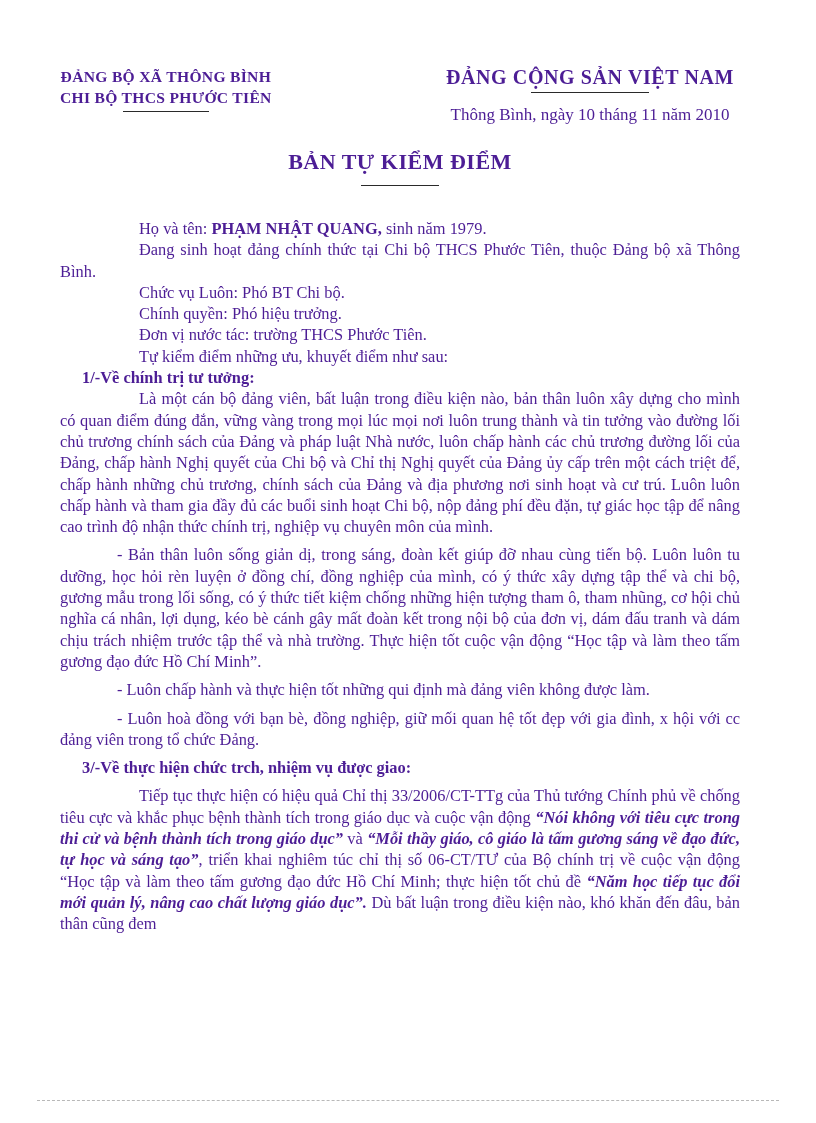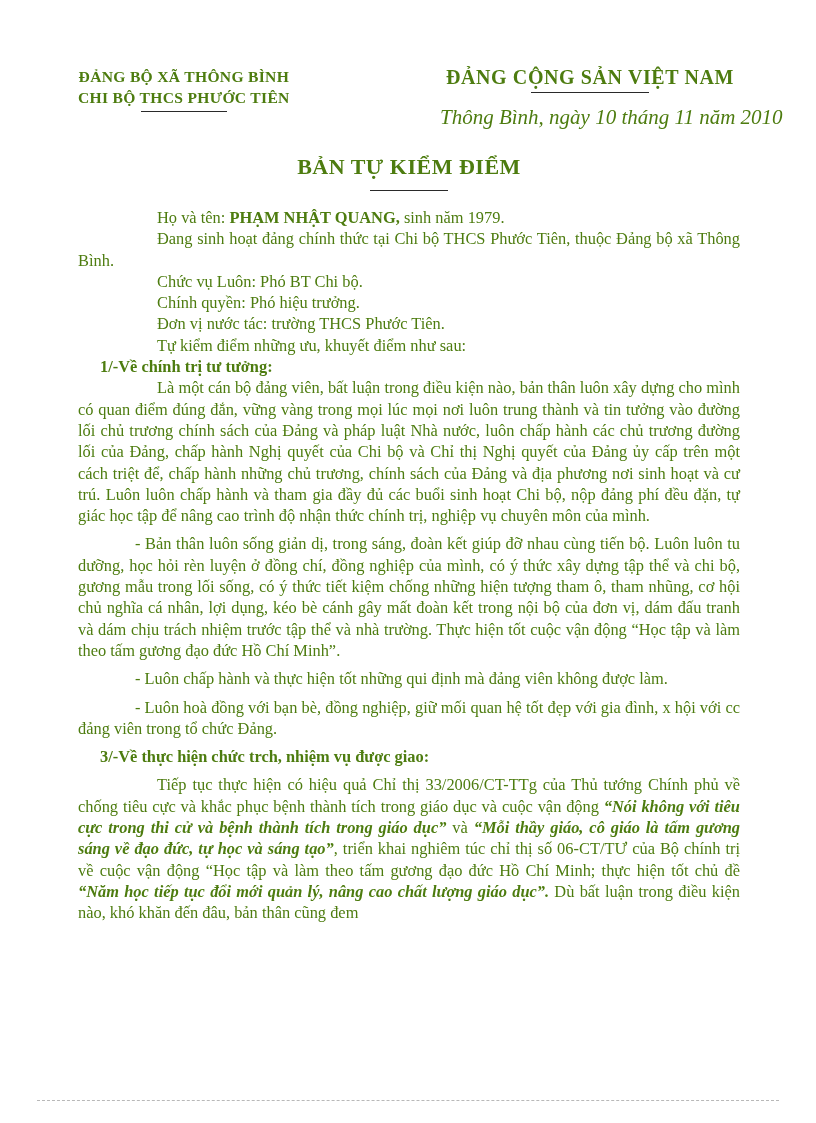--- a/index.html
+++ b/index.html
@@ -3,41 +3,41 @@
 <meta charset="utf-8">
 <style>
   html, body { margin: 0; padding: 0; background: #e8e8e8; }
   .page {
     position: relative;
     width: 816px;
     height: 1123px;
     margin: 0 auto;
     background: #ffffff;
     box-sizing: border-box;
-    padding: 66px 76px 0 78px;
+    padding: 66px 76px 0 60px;
     font-family: "Liberation Serif", "DejaVu Serif", serif;
-    color: #4d7c0f;
+    color: #4c1d95;
     overflow: hidden;
   }
   
   .doc-header { display: flex; justify-content: space-between; align-items: flex-start; }
   .header-left { text-align: center; font-weight: bold; font-size: 15.6px; line-height: 21px; letter-spacing: 0.3px; }
   .header-right { text-align: center; width: 300px; }
   .party-line { font-weight: bold; font-size: 20px; letter-spacing: 0.6px; }
   .rule-short { height: 0; border-top: 1.4px solid #2a2a2a; margin: 3px auto 0 auto; }
   .org-rule { width: 86px; }
   .party-rule { width: 118px; }
-  .dateline { font-style: italic; font-size: 21px; margin-top: 12px; white-space: nowrap; }
+  .dateline { font-size: 17px; margin-top: 12px; white-space: nowrap; }
   
   .title-block { text-align: center; margin-top: 24px; }
   .doc-title { font-weight: bold; font-size: 22px; letter-spacing: 0.5px; }
   .doc-subtitle { font-weight: bold; font-size: 16.8px; margin-top: 4px; }
   .title-rule { width: 78px; border-top: 1.4px solid #2a2a2a; margin: 10px auto 0 auto; }
   
-  .content { margin-top: 16px; font-size: 16.4px; line-height: 21.3px; text-align: justify; }
+  .content { margin-top: 32px; font-size: 16.4px; line-height: 21.3px; text-align: justify; }
   .content p { margin: 0; }
   .indent-lg { text-indent: 79px; }
   .indent-md { text-indent: 57px; }
   .section-heading { font-weight: bold; text-indent: 22px; margin-top: 8px; margin-bottom: 4px; text-align: left; }
   .gap-sm { margin-top: 7px !important; }
   .bold { font-weight: bold; }
   .bold-italic { font-weight: bold; font-style: italic; }
   
   .bottom-dashed {
     position: absolute;

